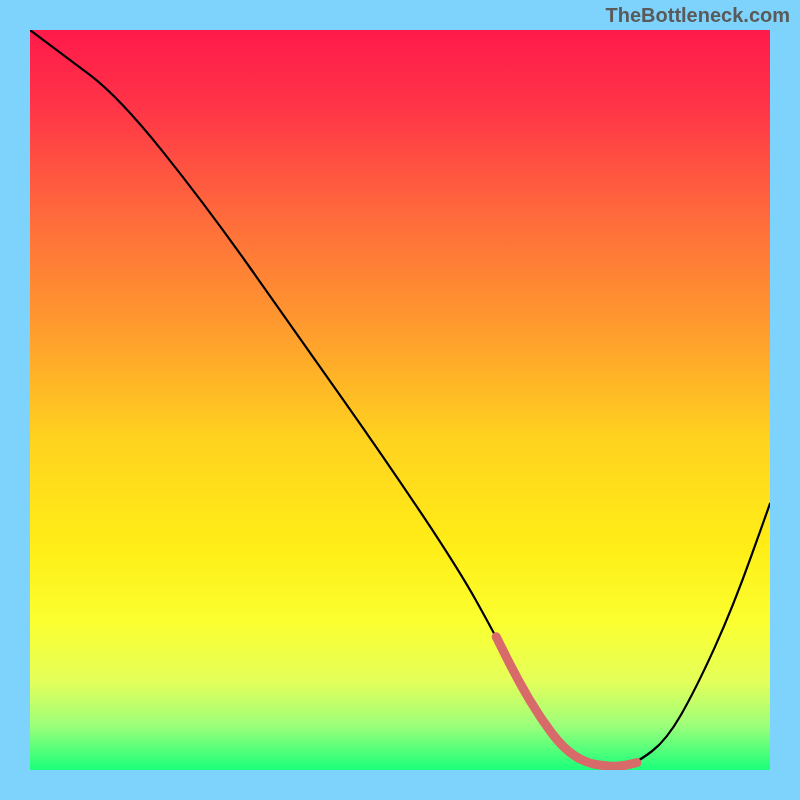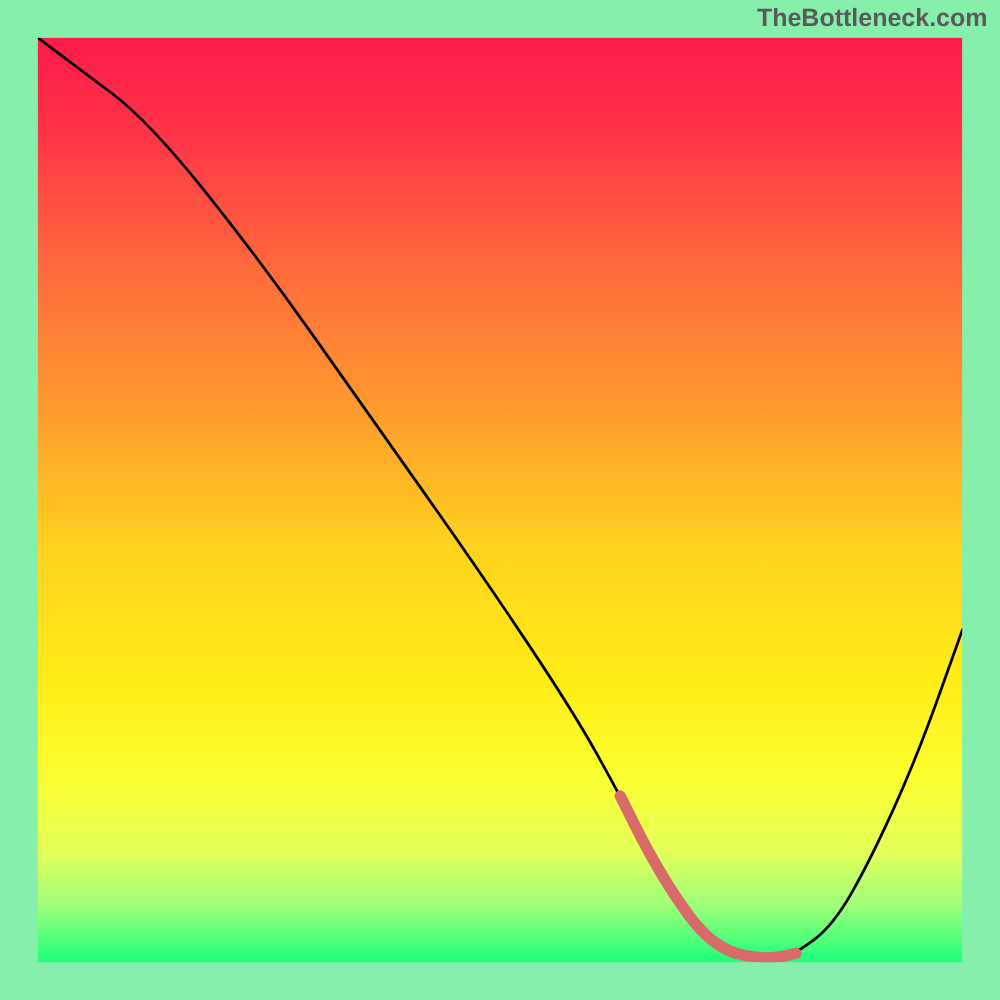--- a/index.html
+++ b/index.html
@@ -8,21 +8,21 @@
     background: #000;
     width: 800px;
     height: 800px;
     overflow: hidden;
     font-family: Arial, sans-serif;
   }
   .container {
     position: relative;
     width: 800px;
     height: 800px;
-    background: #86efac;
+    background: #7dd3fc;
   }
   .watermark {
     position: absolute;
     top: 4px;
     right: 10px;
     color: #5a5a5a;
     font-size: 20px;
     font-weight: bold;
     z-index: 10;
   }

